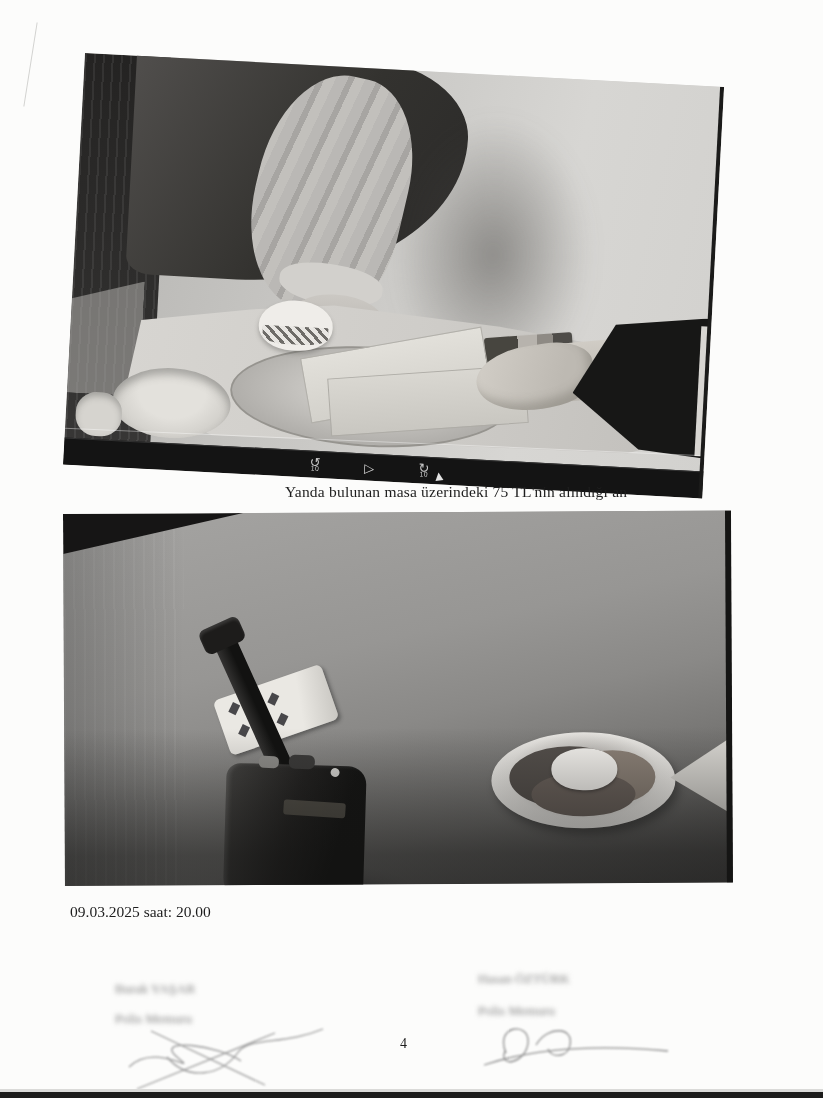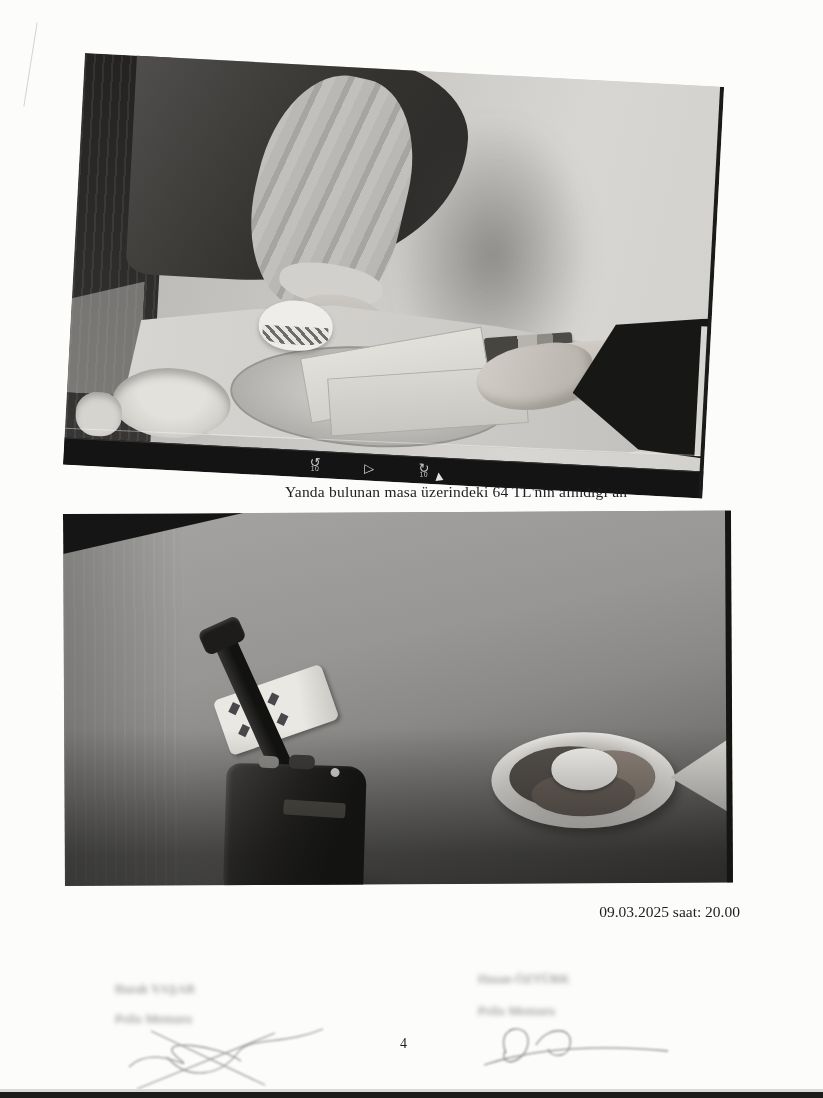--- a/index.html
+++ b/index.html
@@ -4,21 +4,21 @@
 <style>
   html,body{margin:0;padding:0;background:#ffffff;}
   .page{position:relative;width:823px;height:1098px;background:#fcfcfb;overflow:hidden;
         font-family:"Liberation Serif", serif;color:#1d1d1d;}
   .abs{position:absolute;}
 
   
   .caption{left:285px;top:483px;font-size:15.5px;letter-spacing:.2px;white-space:nowrap;}
   .closing{left:70px;top:897px;width:670px;font-size:15.5px;line-height:1.5;}
   .closing .l1{text-indent:46px;text-align:justify;text-align-last:justify;}
-  .closing .l2{margin-top:3px;text-align:right;}
+  .closing .l2{margin-top:3px;}
   .pagenum{left:400px;top:1036px;font-size:14px;}
 
   
   .scanline-tl{left:30px;top:22px;width:1px;height:85px;background:#d2d2d0;transform:rotate(9deg);}
   .bottom-grayline{left:0;bottom:6px;width:823px;height:3px;background:#dadad8;}
   .bottom-strip{left:0;bottom:0;width:823px;height:6px;background:#1c1c1b;}
 
   
   .photo1{left:85px;top:53px;width:640px;height:412px;transform:rotate(3.05deg);
           transform-origin:top left;overflow:hidden;background:#cfcecb;}
@@ -170,21 +170,21 @@
       <span class="playglyph">▷</span>
       <span class="skip fwd">
         <span class="arc">↻</span>
         <span class="num">10</span>
       </span>
       <div class="abs p1-cursor"></div>
     </div>
     <div class="abs p1-rightborder"></div>
   </div>
 
-  <div class="abs caption">Yanda bulunan masa üzerindeki 64 TL'nin alındığı an</div>
+  <div class="abs caption">Yanda bulunan masa üzerindeki 75 TL'nin alındığı an</div>
 
   <div class="abs photo2">
     <div class="abs p2-surface2"></div>
     <div class="abs p2-shade-left"></div>
     <div class="abs p2-wedge"></div>
     <div class="abs p2-card">
       <span class="pip" style="left:14px;top:10px;"></span>
       <span class="pip" style="left:34px;top:20px;"></span>
       <span class="pip" style="left:16px;top:34px;"></span>
       <span class="pip" style="left:54px;top:14px;"></span>

